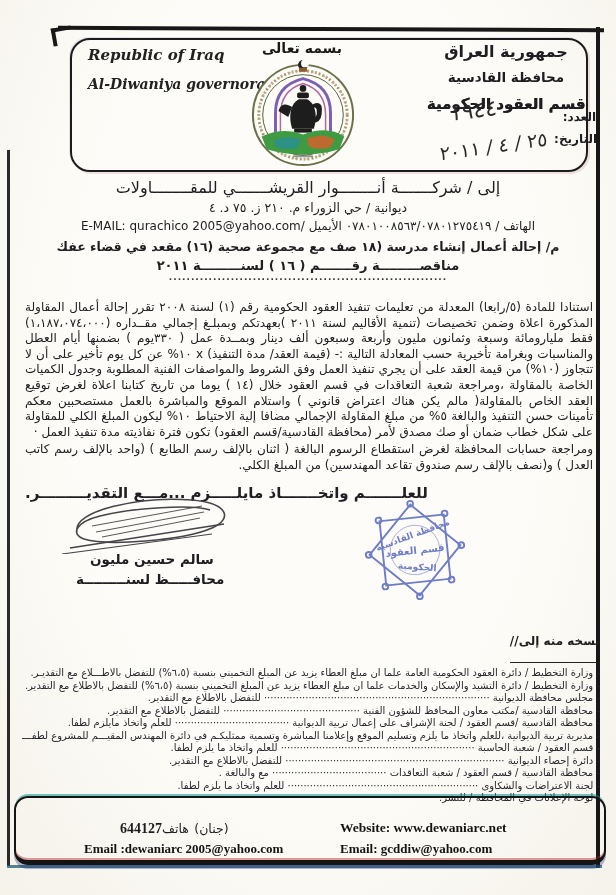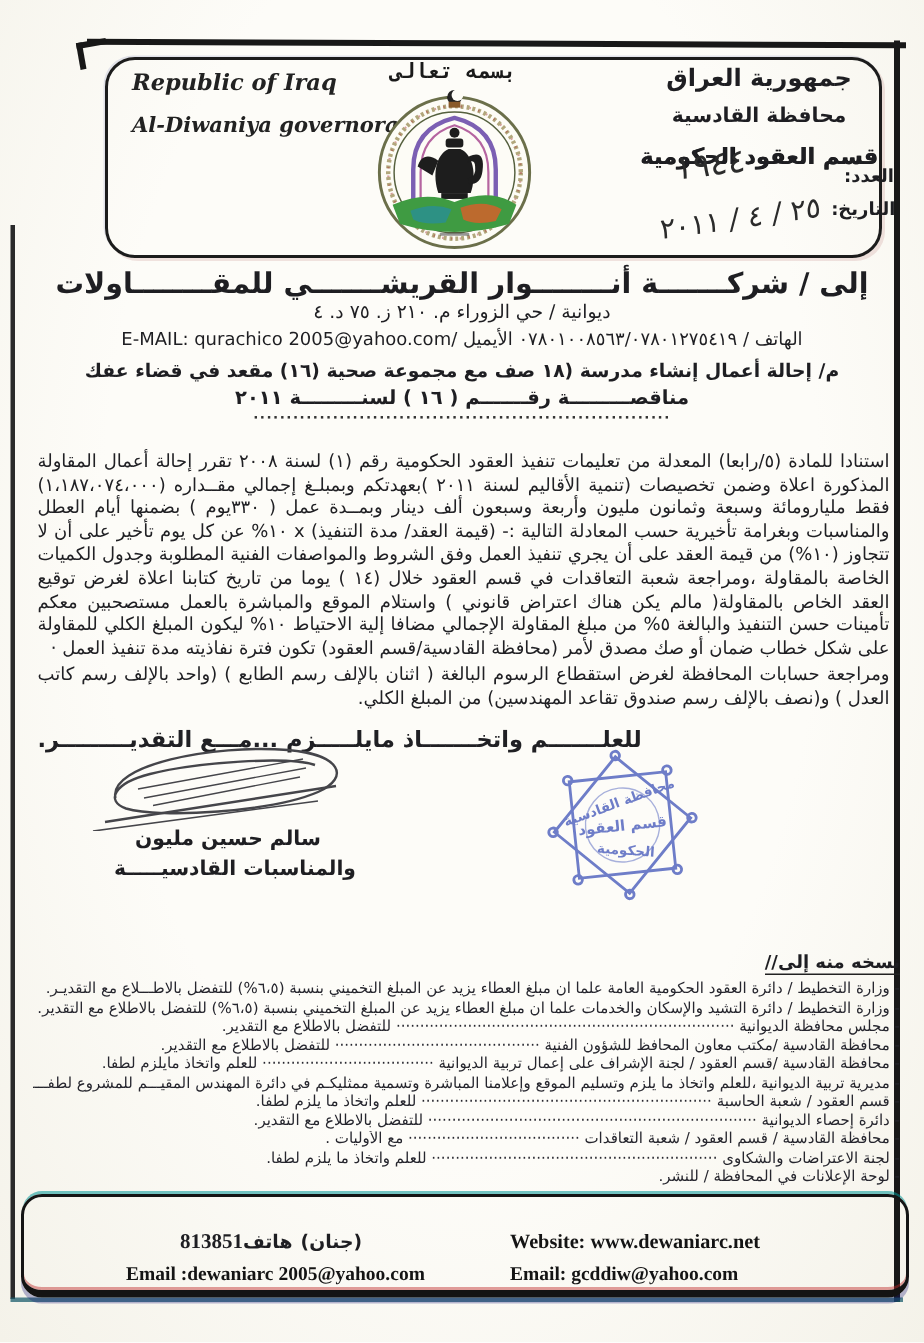--- a/index.html
+++ b/index.html
@@ -15,60 +15,60 @@
   .frame-left{left:7px;top:150px;width:3px;height:716px;background:#2a2a2a;}
   .frame-bottom{left:7px;top:865px;width:595px;height:3px;background:#1b5e6e;opacity:.75;}
   .frame-corner{left:52px;top:27px;width:16px;height:14px;border-left:4px solid #181818;border-top:4px solid #181818;transform:rotate(-10deg);}
   
   .header-box{
     left:70px;top:38px;width:514px;height:130px;border:2.5px solid #1c1c1c;border-radius:20px;
     box-shadow:2px 2px 0 rgba(150,40,40,.12), -1px -1px 0 rgba(40,60,150,.12);
   }
   .en-line1{left:88px;top:46px;font-family:"DejaVu Serif",serif;font-style:italic;font-weight:bold;font-size:15px;color:#222;}
   .en-line2{left:88px;top:76px;font-family:"DejaVu Serif",serif;font-style:italic;font-weight:bold;font-size:14px;color:#222;}
-  .bismillah{left:240px;top:40px;width:124px;text-align:center;font-weight:bold;font-size:14px;color:#1a1a1a;font-family:Liberation Mono, monospace;}
+  .bismillah{left:240px;top:40px;width:124px;text-align:center;font-weight:bold;font-size:14px;color:#1a1a1a;}
   .ar-col{left:420px;top:42px;width:172px;text-align:center;direction:rtl;}
   .ar-col .l1{font-size:16px;font-weight:bold;}
   .ar-col .l2{font-size:13.5px;font-weight:bold;margin-top:8px;}
   .ar-col .l3{font-size:15px;font-weight:bold;margin-top:10px;letter-spacing:.5px;text-shadow:.4px 0 0 #111;}
   .no-label{left:550px;top:110px;width:46px;font-size:12px;font-weight:bold;direction:rtl;}
   .no-value{left:450px;top:98px;font-size:22px;letter-spacing:3px;transform:rotate(-7deg) skewX(-6deg);color:#2b2b2b;}
   .date-label{left:547px;top:132px;width:50px;font-size:12px;font-weight:bold;direction:rtl;}
   .date-value{left:396px;top:138px;width:152px;font-size:19px;direction:rtl;transform:rotate(-8deg) skewX(-6deg);color:#2b2b2b;letter-spacing:1px;}
   
   .center-line{left:28px;width:560px;text-align:center;direction:rtl;}
-  .to-line{top:178px;font-size:19px;font-weight:bold;}
+  .to-line{top:178px;font-size:16px;font-weight:normal;}
   .addr-line{top:200px;font-size:12.5px;}
   .contact-line{top:219px;font-size:12px;}
   .subject-line{top:239px;font-size:12.5px;font-weight:bold;}
   .tender-line{top:258px;font-size:13px;font-weight:bold;letter-spacing:.5px;}
   .dots-line{top:274px;font-size:9px;font-weight:bold;letter-spacing:1px;color:#333;}
   
   .body-text{left:25px;top:300px;width:568px;direction:rtl;text-align:justify;font-size:12px;line-height:15.6px;color:#202024;}
   .body-text p{margin:0 0 2px 0;}
   .closing{margin-top:12px;text-align:left;font-size:15px;font-weight:bold;letter-spacing:.5px;}
   
   .sig-svg{left:52px;top:492px;}
   .sig-name{left:90px;top:551px;font-size:13.5px;font-weight:bold;direction:rtl;}
   .sig-title{left:76px;top:571px;font-size:13.5px;font-weight:bold;direction:rtl;}
   .stamp{left:358px;top:490px;transform:rotate(-6deg);opacity:.88;}
   
   .cc{left:22px;top:630px;width:578px;direction:rtl;}
-  .cc-head{display:inline-block;font-size:12px;font-weight:bold;border-bottom:1.5px solid #222;padding-bottom:1px;margin-bottom:4px;}
+  .cc-head{display:inline-block;font-size:12px;font-weight:bold;border-bottom:1.5px solid #222;padding-bottom:14px;margin-bottom:4px;}
   .cc-item{font-size:10px;line-height:12.5px;white-space:nowrap;overflow:hidden;color:#26262e;}
   .cc-item::before{content:"- ";}
   
   .footer-box{
     left:14px;top:796px;width:588px;height:62px;border:2.5px solid #141414;border-bottom-width:5px;border-radius:14px;
     box-shadow:0 -3px 0 -1px rgba(0,150,150,.55), 0 4px 0 0 rgba(20,20,120,.30), inset 0 -2px 0 0 rgba(190,40,40,.45);
   }
   .serifb{font-family:"Liberation Serif","DejaVu Serif",serif;font-weight:bold;color:#141414;}
   .footer-phone{left:120px;top:820px;font-size:14px;}
   .footer-phone .num{font-family:"Liberation Serif",serif;font-weight:bold;unicode-bidi:isolate;display:inline-block;}
-  .footer-phone .arw{font-weight:bold;font-size:12.5px;unicode-bidi:isolate;display:inline-block;margin-right:1px;}
+  .footer-phone .arw{font-weight:normal;font-size:12.5px;unicode-bidi:isolate;display:inline-block;margin-right:1px;}
   .footer-website{left:340px;top:820px;font-size:13.5px;}
   .footer-email1{left:84px;top:841px;font-size:13px;}
   .footer-email2{left:340px;top:841px;font-size:13px;}
 </style>
 </head>
 <body>
 
 <div class="page">
 
   <div class="abs frame-top"></div>
@@ -135,21 +135,21 @@
 
   <svg class="abs sig-svg" width="190" height="62" viewBox="0 0 190 62">
     <g fill="none" stroke="#45454a" stroke-width="1.6">
       <path d="M25,40 C20,18 90,4 140,8 C175,11 182,26 160,36 C130,49 55,54 32,47 C18,42 24,30 48,24 C80,16 140,12 158,18"></path>
       <path d="M40,34 L150,14 M44,40 L152,20 M50,45 L148,26" stroke-width=".9"></path>
       <path d="M18,56 L172,32"></path>
       <path d="M10,62 L160,42" stroke-width="1.1"></path>
     </g>
   </svg>
   <div class="abs sig-name">سالم حسين مليون</div>
-  <div class="abs sig-title">والمناسبات القادسيـــــة</div>
+  <div class="abs sig-title">محافـــــظ لسنـــــــــة</div>
 
   <svg class="abs stamp" width="114" height="120" viewBox="0 0 120 120">
     <g fill="none" stroke="#5b6cc2" stroke-width="2">
       <rect x="26" y="26" width="68" height="68"></rect>
       <rect x="26" y="26" width="68" height="68" transform="rotate(45 60 60)"></rect>
       <circle cx="60" cy="11" r="3"></circle>
         <circle cx="60" cy="109" r="3"></circle>
       <circle cx="11" cy="60" r="3"></circle>
         <circle cx="109" cy="60" r="3"></circle>
       <circle cx="25" cy="25" r="3"></circle>
@@ -168,26 +168,26 @@
   <div class="abs cc">
     <div class="cc-head">نسخه منه إلى//</div>
     <div class="cc-item">وزارة التخطيط / دائرة العقود الحكومية العامة علما ان مبلغ العطاء يزيد عن المبلغ التخميني بنسبة (٦،٥%)   للتفضل بالاطـــلاع مع التقديـر.</div>
     <div class="cc-item">وزارة التخطيط / دائرة التشيد والإسكان والخدمات علما ان مبلغ العطاء يزيد عن المبلغ التخميني بنسبة (٦،٥%) للتفضل بالاطلاع مع التقدير.</div>
     <div class="cc-item">مجلس محافظة الديوانية ······································································· للتفضل بالاطلاع مع التقدير.</div>
     <div class="cc-item">محافظة القادسية /مكتب معاون المحافظ للشؤون الفنية ··········································· للتفضل بالاطلاع مع التقدير.</div>
     <div class="cc-item">محافظة القادسية /قسم العقود / لجنة الإشراف على إعمال تربية الديوانية ···································· للعلم واتخاذ مايلزم لطفا.</div>
     <div class="cc-item">مديرية تربية الديوانية ،للعلم واتخاذ ما يلزم وتسليم الموقع وإعلامنا المباشرة وتسمية ممثليكـم في دائرة المهندس المقيـــم للمشروع لطفـــــا .</div>
     <div class="cc-item">قسم العقود / شعبة الحاسبة ····························································· للعلم واتخاذ ما يلزم لطفا.</div>
     <div class="cc-item">دائرة إحصاء الديوانية ····································································· للتفضل بالاطلاع مع التقدير.</div>
-    <div class="cc-item">محافظة القادسية / قسم العقود / شعبة التعاقدات ···································· مع الأوليات .</div>
+    <div class="cc-item">محافظة القادسية / قسم العقود / شعبة التعاقدات ···································· مع والبالغة .</div>
     <div class="cc-item">لجنة الاعتراضات والشكاوى ···························································· للعلم واتخاذ ما يلزم لطفا.</div>
     <div class="cc-item">لوحة الإعلانات في المحافظة / للنشر.</div>
   </div>
 
   <div class="abs footer-box"></div>
   <div class="abs footer-phone">
-    <span class="num">813851</span><span class="arw">هاتف</span>&nbsp;<span class="arw">(جنان)</span>
+    <span class="num">644127</span><span class="arw">هاتف</span>&nbsp;<span class="arw">(جنان)</span>
   </div>
   <div class="abs footer-website serifb">Website: www.dewaniarc.net</div>
   <div class="abs footer-email1 serifb">Email :dewaniarc  2005@yahoo.com</div>
   <div class="abs footer-email2 serifb">Email: gcddiw@yahoo.com</div>
 
 </div>
 
 </body></html>

